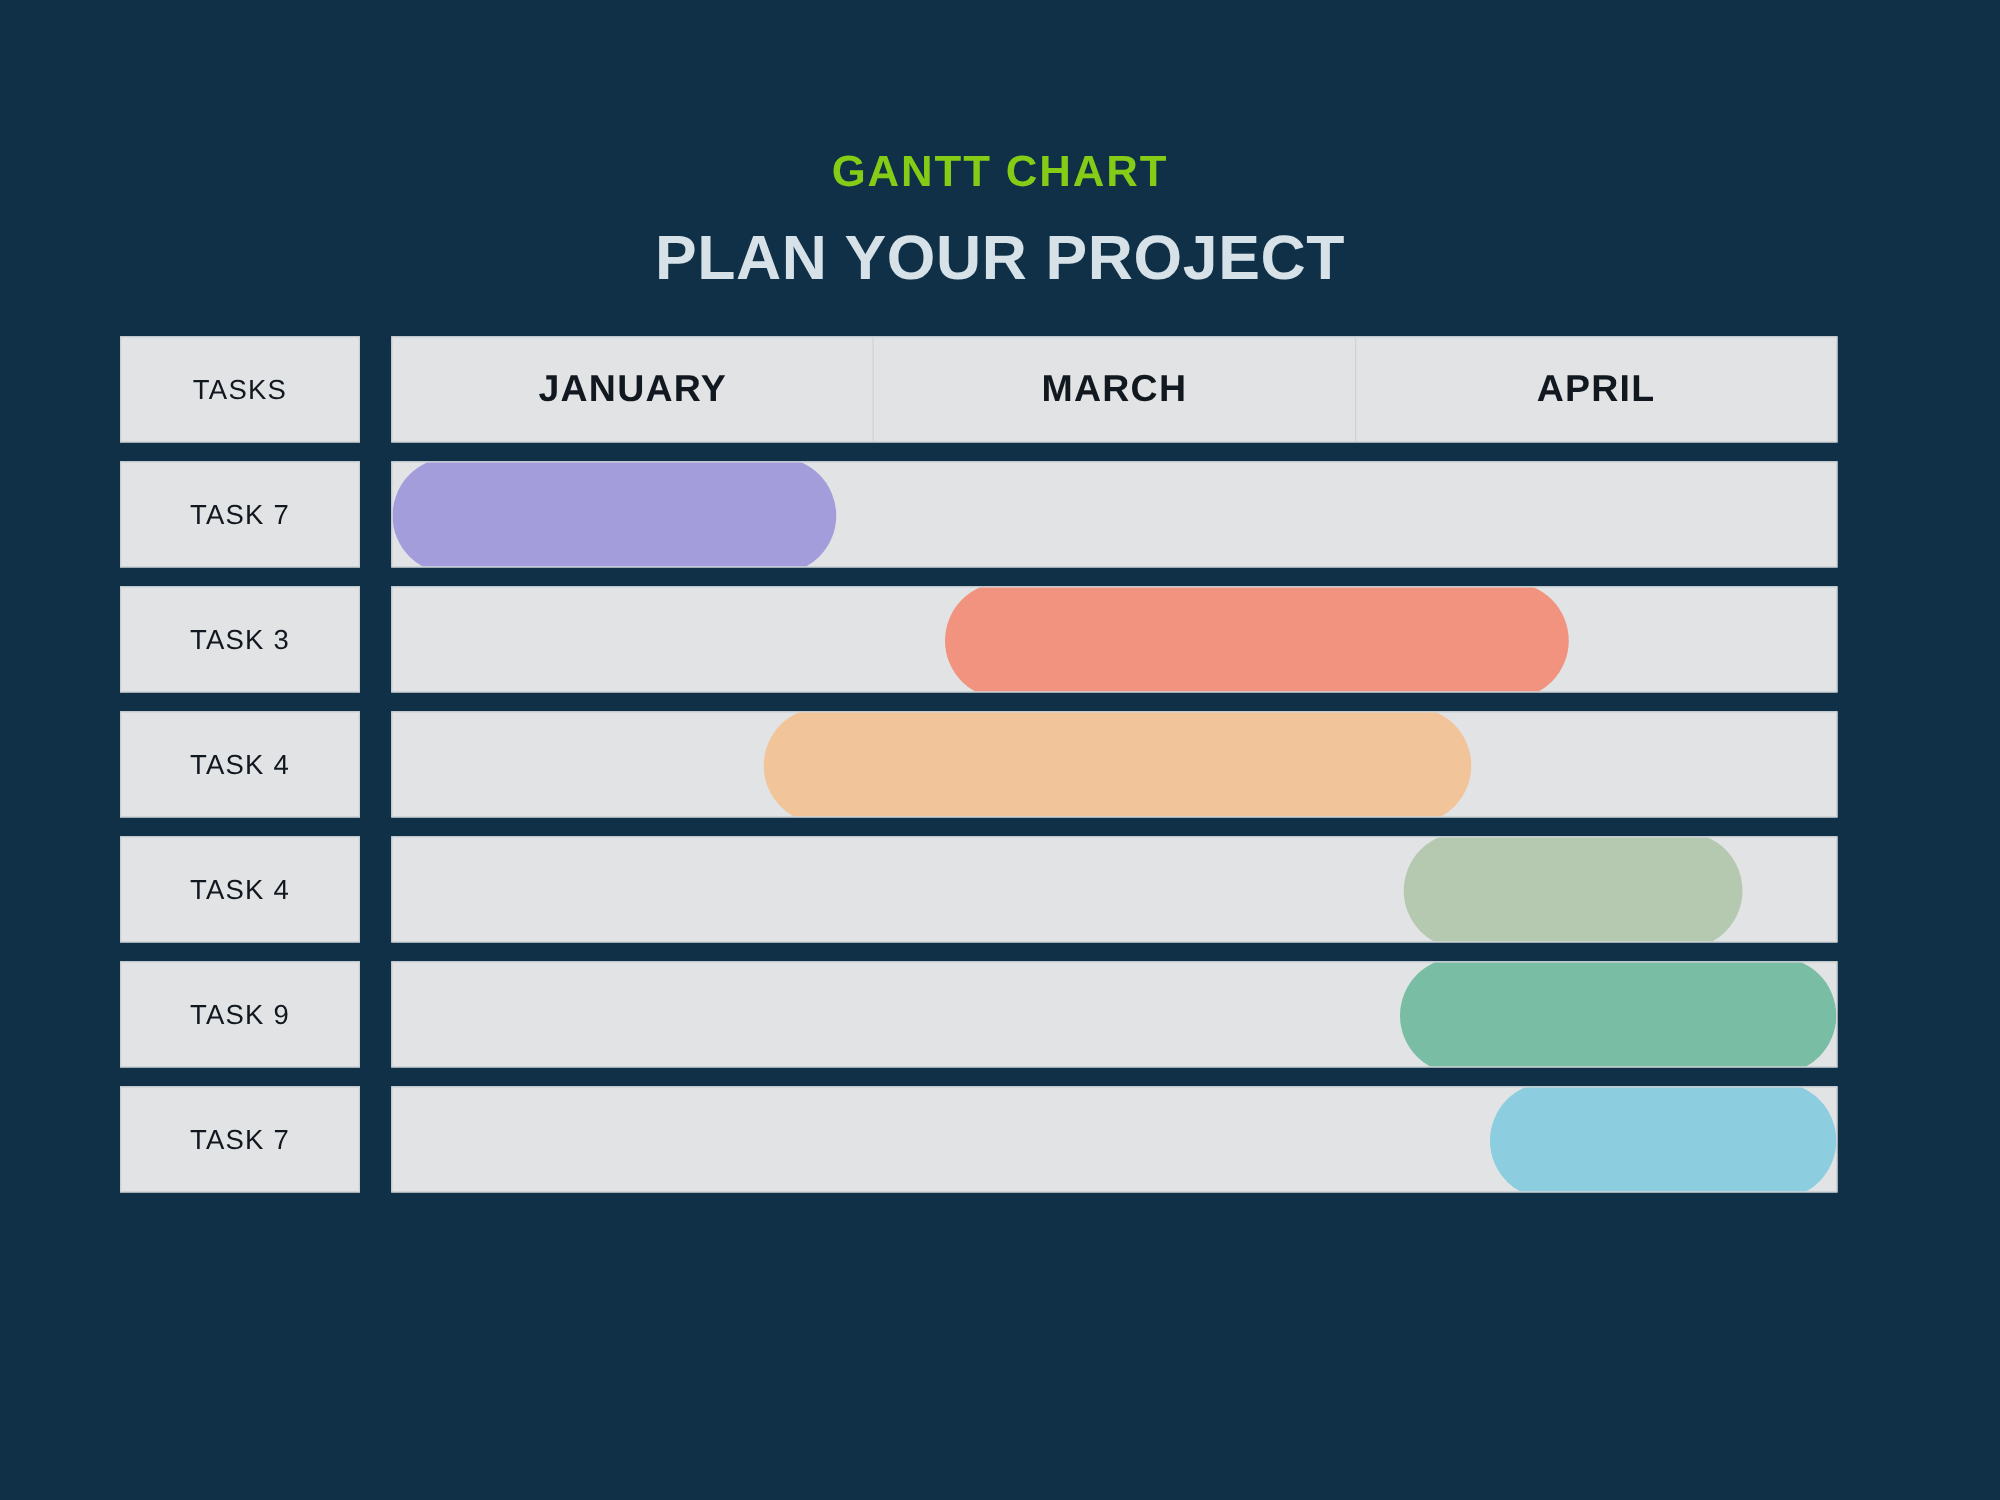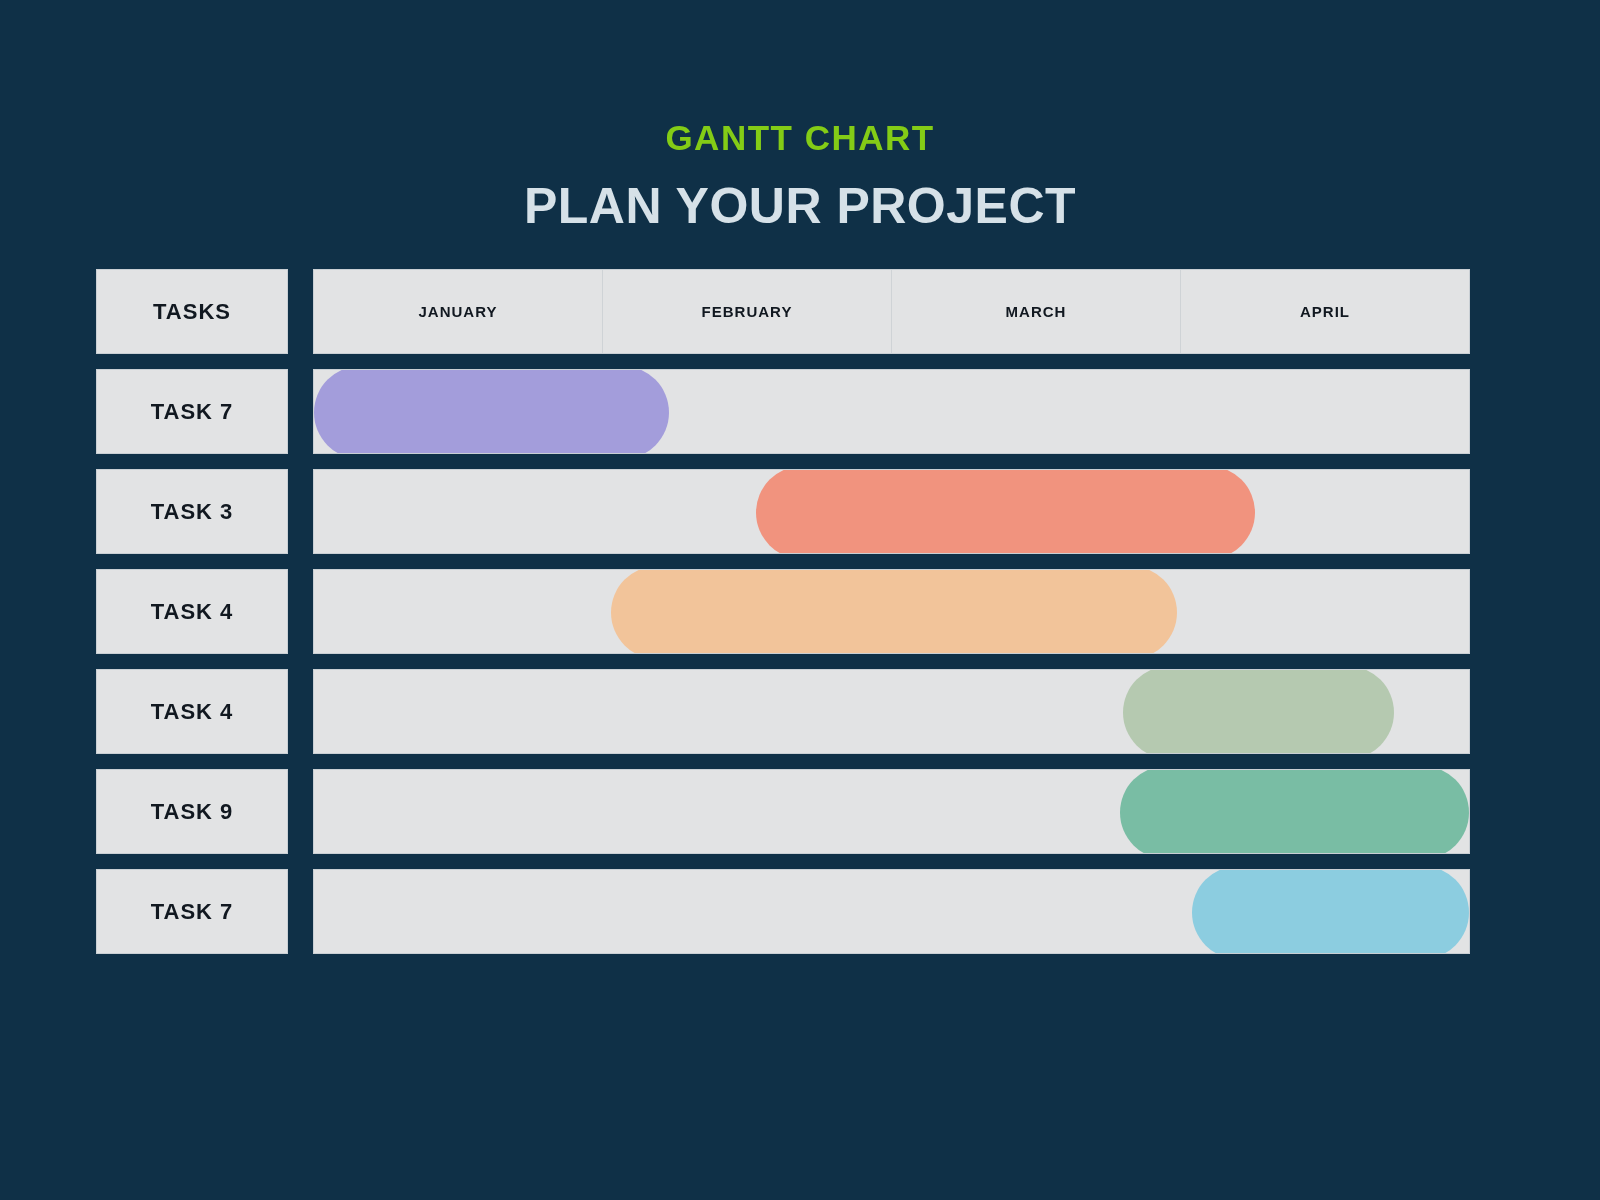--- a/index.html
+++ b/index.html
@@ -71,21 +71,21 @@
     height: 85px;
     background: #e2e3e4;
     border: 1px solid #c9cfd4;
     box-sizing: border-box;
     display: flex;
     align-items: center;
     justify-content: center;
   }
   .label-cell .txt {
     font-size: 22px;
-    font-weight: bold;
+    font-weight: normal;
     letter-spacing: 1px;
     color: #111820;
   }
 
   
   .track {
     position: absolute;
     left: 217px;
     top: 0;
     width: 1157px;
@@ -108,21 +108,21 @@
     flex: 1 1 0;
     height: 100%;
     display: flex;
     align-items: center;
     justify-content: center;
     border-right: 1px solid #cfd3d6;
     box-sizing: border-box;
   }
   .month-cell:last-child { border-right: none; }
   .month-cell .txt {
-    font-size: 15px;
+    font-size: 30px;
     font-weight: bold;
     letter-spacing: 1px;
     color: #111820;
   }
 
   
   .bar {
     position: absolute;
     top: -4px;
     height: 93px;
@@ -142,23 +142,20 @@
   <div class="chart">
 
     <div class="row">
       <div class="label-cell">
         <span class="txt">TASKS</span>
       </div>
       <div class="track">
         <div class="months">
           <div class="month-cell">
             <span class="txt">JANUARY</span>
-          </div>
-          <div class="month-cell">
-            <span class="txt">FEBRUARY</span>
           </div>
           <div class="month-cell">
             <span class="txt">MARCH</span>
           </div>
           <div class="month-cell">
             <span class="txt">APRIL</span>
           </div>
         </div>
       </div>
     </div>

